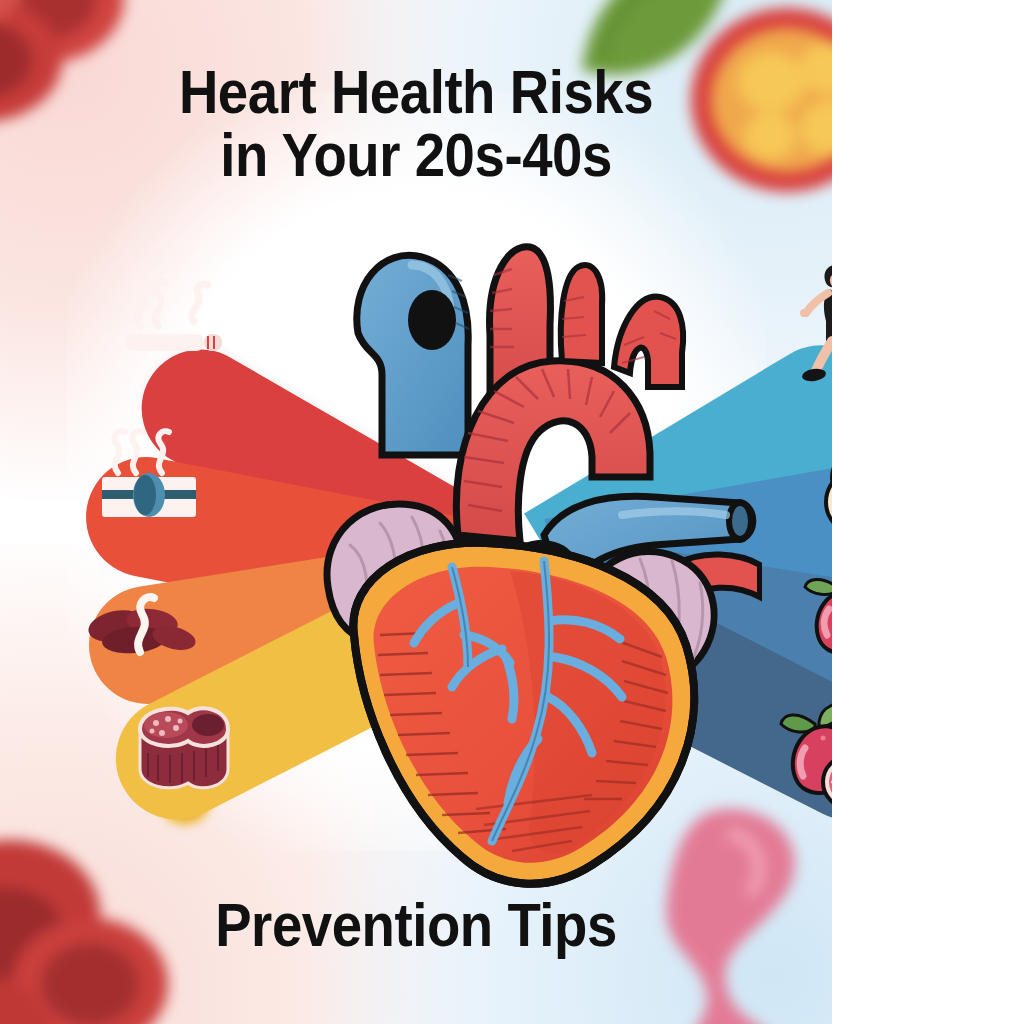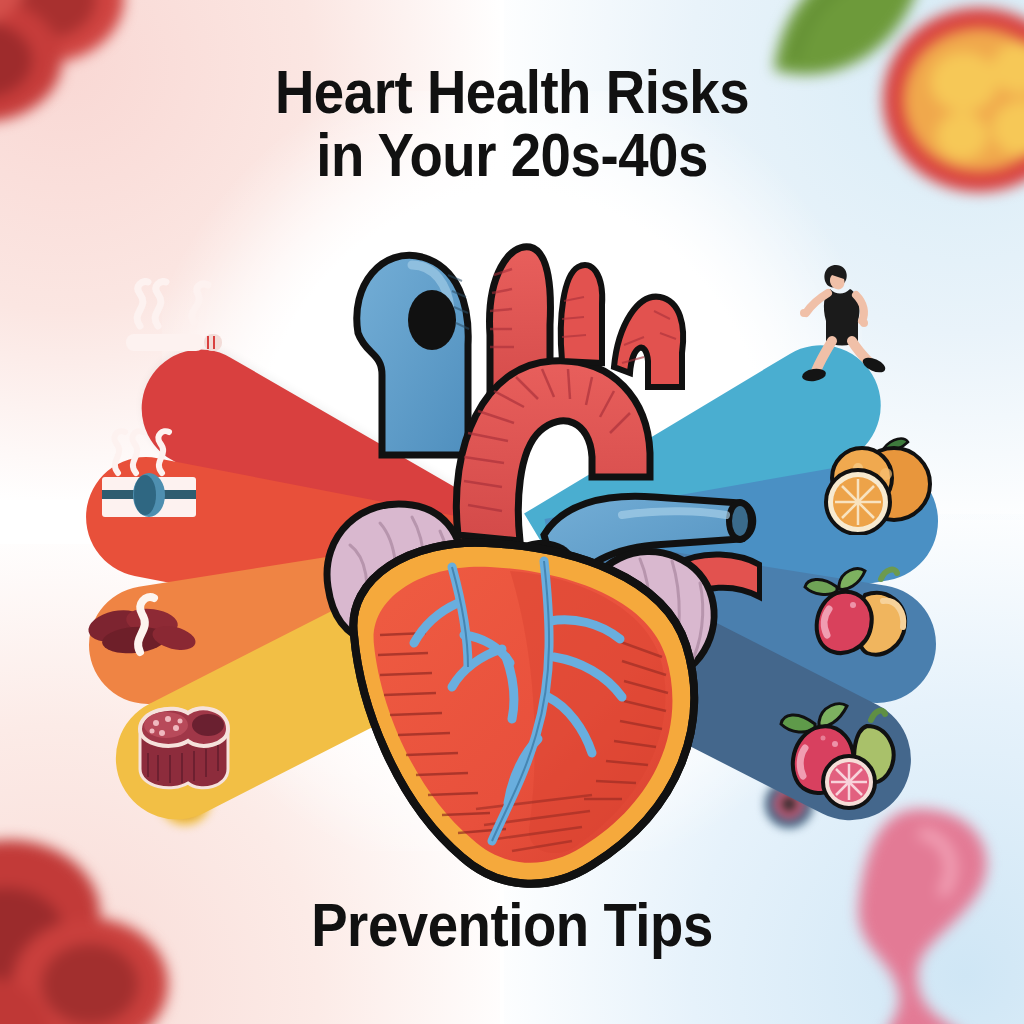--- a/index.html
+++ b/index.html
@@ -1,21 +1,21 @@
 <!DOCTYPE html>
 <html><head>
 <meta charset="utf-8">
 <style>
   html,body{margin:0;padding:0;}
   body{
     width:1024px;height:1024px;overflow:hidden;
     font-family:"Liberation Sans", sans-serif;
     background:#ffffff;
   }
-  #stage{position:relative;width:1024px;height:1024px;overflow:hidden;}
+  #stage{position:relative;width:832px;height:1024px;overflow:hidden;}
 
   
   .bg-base{position:absolute;inset:0;background:#ffffff;}
   .bg-tl{position:absolute;left:-120px;top:-120px;width:620px;height:620px;
          background:radial-gradient(circle at 30% 30%, #f9d8d4 0%, #fbe6e2 40%, rgba(255,255,255,0) 72%);}
   .bg-bl{position:absolute;left:-140px;bottom:-160px;width:640px;height:640px;
          background:radial-gradient(circle at 30% 70%, #f8dad5 0%, #fcebe7 42%, rgba(255,255,255,0) 74%);}
   .bg-tr{position:absolute;right:-140px;top:-140px;width:660px;height:660px;
          background:radial-gradient(circle at 70% 30%, #d6ebf6 0%, #e9f3fa 42%, rgba(255,255,255,0) 74%);}
   .bg-br{position:absolute;right:-140px;bottom:-150px;width:660px;height:660px;

